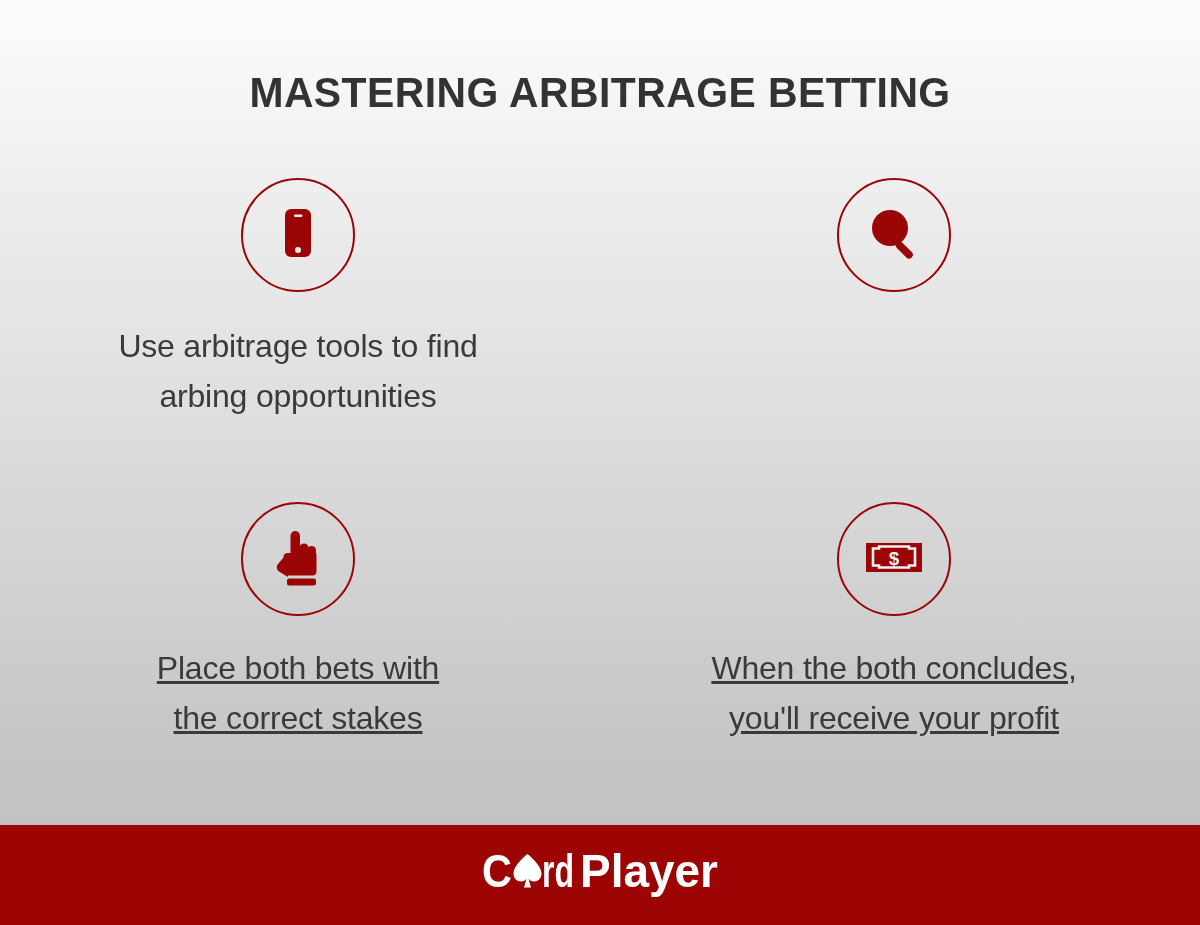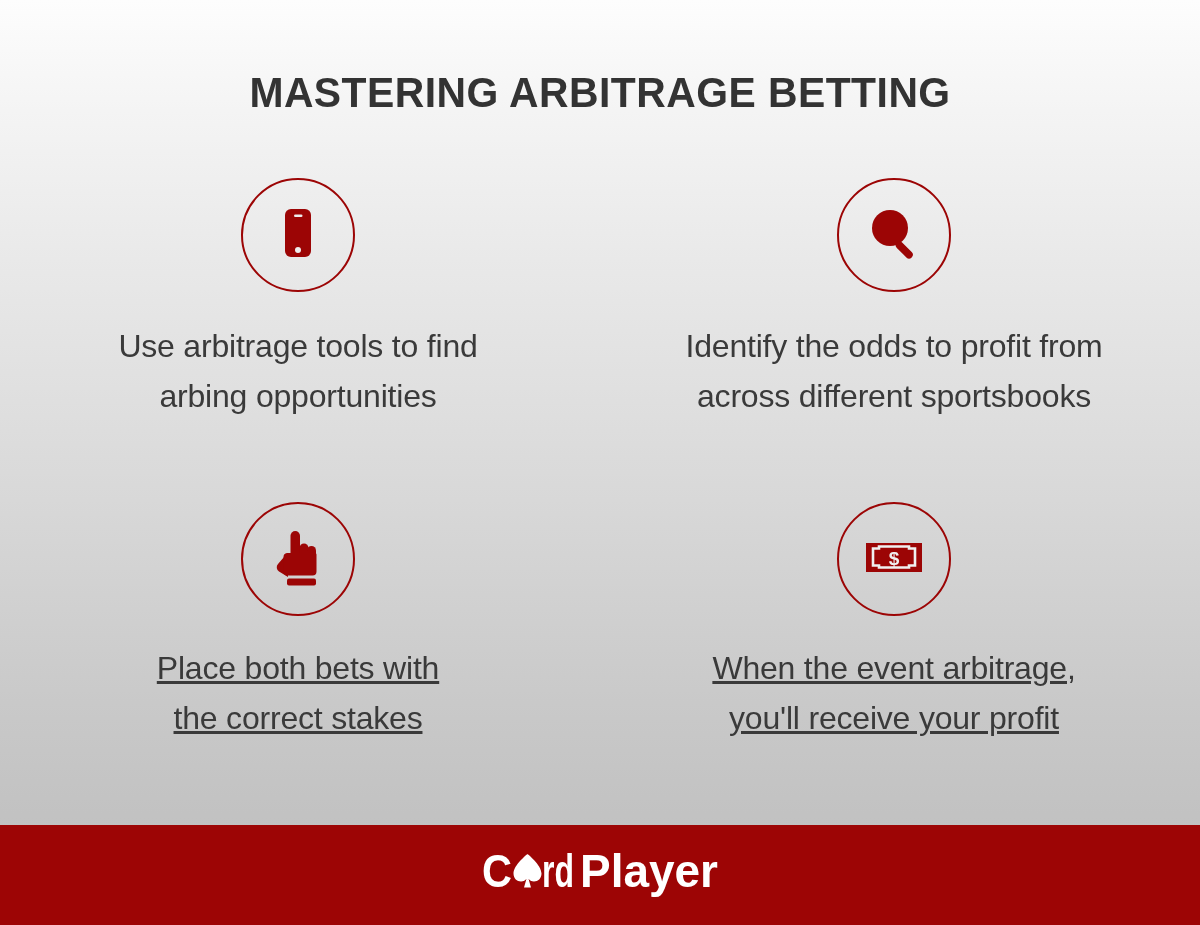--- a/index.html
+++ b/index.html
@@ -140,22 +140,20 @@
 
     <div class="step step-row-1">
       <div class="icon-circle">
         <span>
           <svg width="64" height="64" viewBox="0 0 64 64" aria-hidden="true">
             <circle cx="28" cy="27" r="18" fill="#9c0505"></circle>
             <rect x="38.5" y="38.5" width="7.5" height="21" rx="3.75" fill="#9c0505" transform="rotate(-45 42.25 49)"></rect>
           </svg>
         </span>
       </div>
-      <div class="step-caption">Identify the odds to profit from
-across different sportsbooks</div>
     </div>
 
     <div class="step step-row-2">
       <div class="icon-circle">
         <span>
           <svg width="64" height="64" viewBox="0 0 64 64" aria-hidden="true">
             <g fill="#9c0505">
 
               <rect x="24.5" y="6" width="9.5" height="30" rx="4.75"></rect>
 
@@ -178,21 +176,21 @@
     <div class="step step-row-2">
       <div class="icon-circle">
         <span>
           <svg width="64" height="64" viewBox="0 0 64 64" aria-hidden="true">
             <rect x="4" y="18" width="56" height="29" fill="#9c0505"></rect>
             <path d="M11 23.5 h6 v-2 h30 v2 h6 v17 h-6 v2 h-30 v-2 h-6 z" fill="none" stroke="#f0f0f0" stroke-width="2.6"></path>
             <text x="32" y="39.5" font-family="'Liberation Sans', sans-serif" font-size="19" font-weight="bold" fill="#f0f0f0" text-anchor="middle">$</text>
           </svg>
         </span>
       </div>
-      <div class="step-caption">When the event arbitrage,
+      <div class="step-caption">When the both concludes,
 you'll receive your profit</div>
     </div>
 
   </div>
 
   <div class="footer">
     <span class="logo">
       <svg width="236" height="56" viewBox="0 0 236 56" aria-hidden="true">
         <g fill="#ffffff" font-family="'Liberation Sans', sans-serif" font-weight="bold" font-size="46">
 

